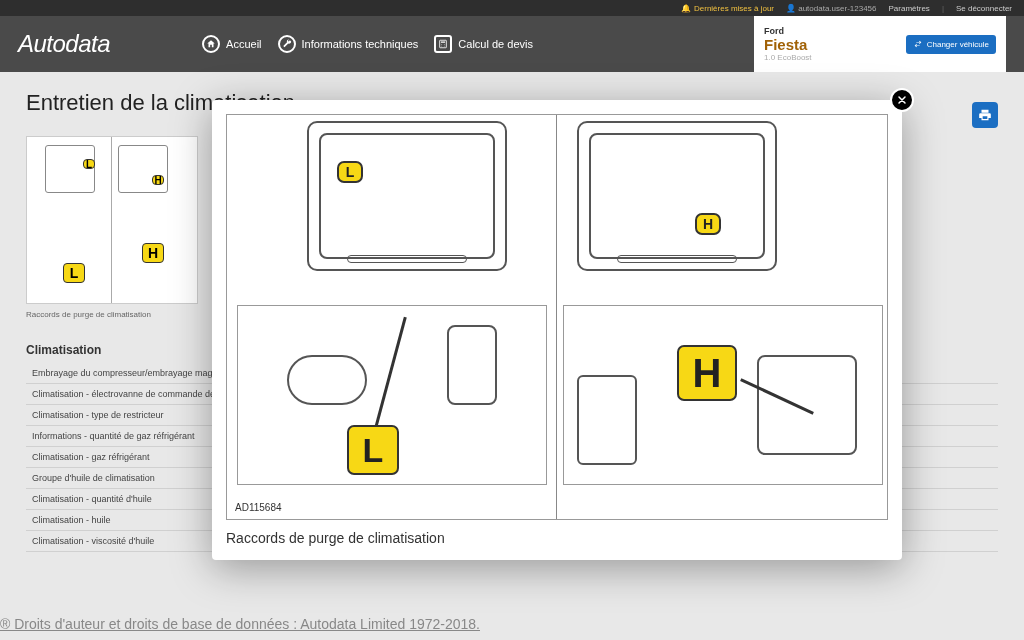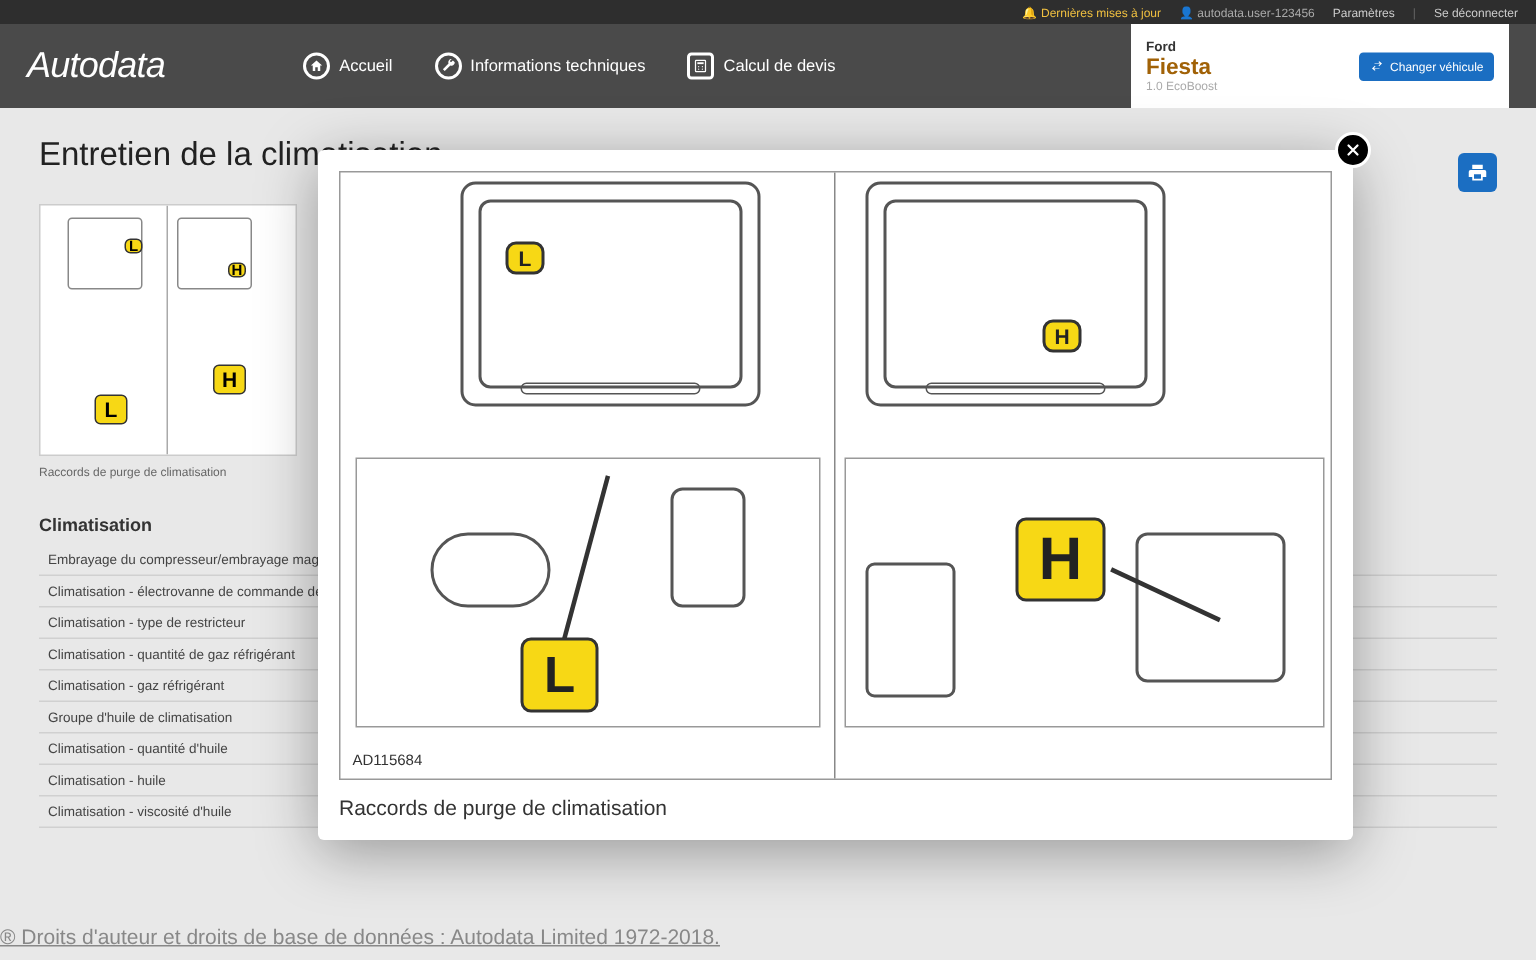--- a/index.html
+++ b/index.html
@@ -6,21 +6,21 @@
 body { background: #e8e8e8; width: 1024px; height: 640px; overflow: hidden; position: relative; }
 
 
 .topbar-upper { background: #2e2e2e; height: 16px; display: flex; justify-content: flex-end; align-items: center; padding: 0 12px; gap: 12px; font-size: 8px; color: #aaa; }
 .topbar-upper .updates { color: #f0c040; }
 .topbar-upper a { color: #ccc; cursor: pointer; }
 .topbar-upper .sep { color: #666; }
 
 .topbar { background: #4a4a4a; height: 56px; display: flex; align-items: center; padding: 0 18px; position: relative; }
 .logo { color: #fff; font-weight: normal; font-size: 24px; font-style: italic; letter-spacing: -0.5px; margin-right: 60px; }
-.nav { display: flex; gap: 28px; padding-left: 32px; }
+.nav { display: flex; gap: 16px; padding-left: 32px; }
 .nav-item { display: flex; align-items: center; gap: 6px; color: #fff; font-size: 11px; cursor: pointer; }
 .nav-icon { width: 18px; height: 18px; border: 2px solid #fff; border-radius: 50%; display: flex; align-items: center; justify-content: center; font-size: 10px; }
 
 .vehicle-box { position: absolute; right: 18px; top: 0; width: 252px; height: 56px; background: #fff; display: flex; align-items: center; padding: 8px 10px; }
 .vehicle-info .make { font-size: 9px; color: #333; font-weight: bold; }
 .vehicle-info .model { font-size: 15px; font-weight: bold; color: #a16207; }
 .vehicle-info .engine { font-size: 8px; color: #aaa; }
 .change-btn { margin-left: auto; background: #1b6ec2; color: #fff; font-size: 8px; padding: 5px 7px; border-radius: 3px; border: none; cursor: pointer; display: flex; align-items: center; gap: 4px; }
 
 
@@ -166,21 +166,21 @@
       </div>
       <div class="spec-row">
         <span>Climatisation - électrovanne de commande de capacité</span>
         <span class="spec-val"></span>
       </div>
       <div class="spec-row">
         <span>Climatisation - type de restricteur</span>
         <span class="spec-val"></span>
       </div>
       <div class="spec-row">
-        <span>Climatisation - quantité de gaz réfrigérant</span>
+        <span>Informations - quantité de gaz réfrigérant</span>
         <span class="spec-val"></span>
       </div>
       <div class="spec-row">
         <span>Climatisation - gaz réfrigérant</span>
         <span class="spec-val"></span>
       </div>
       <div class="spec-row">
         <span>Groupe d'huile de climatisation</span>
         <span class="spec-val"></span>
       </div>

